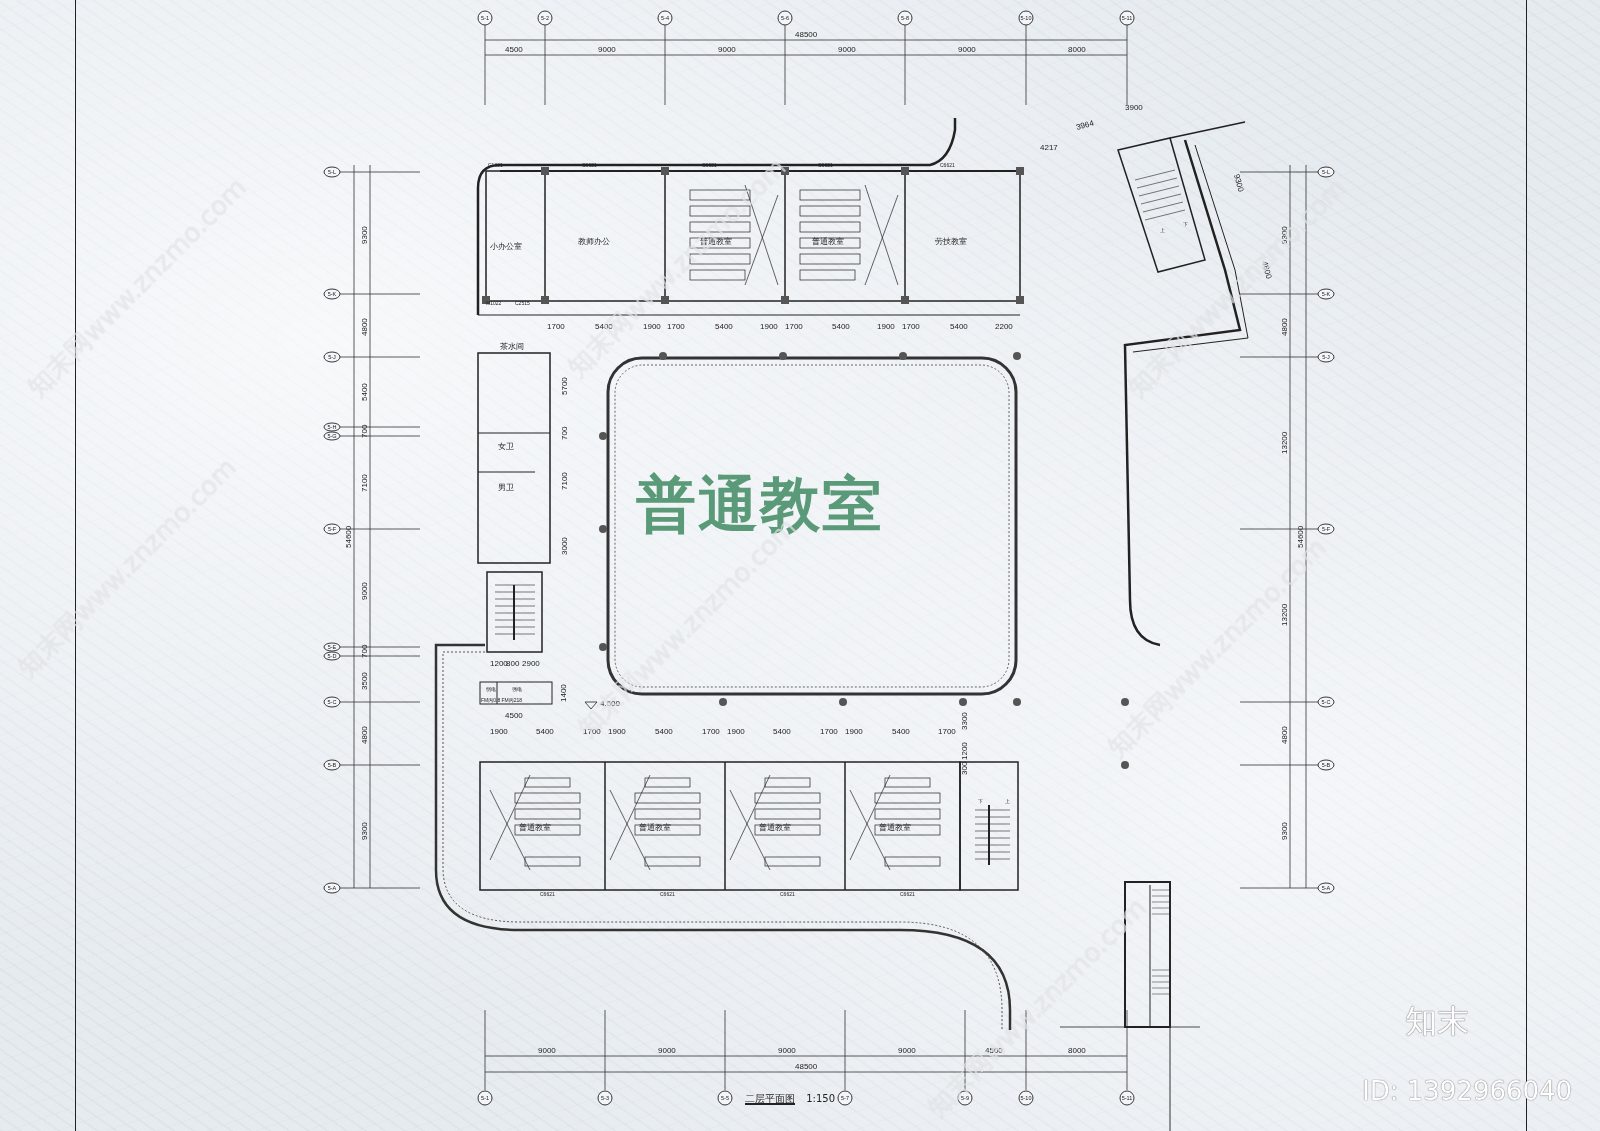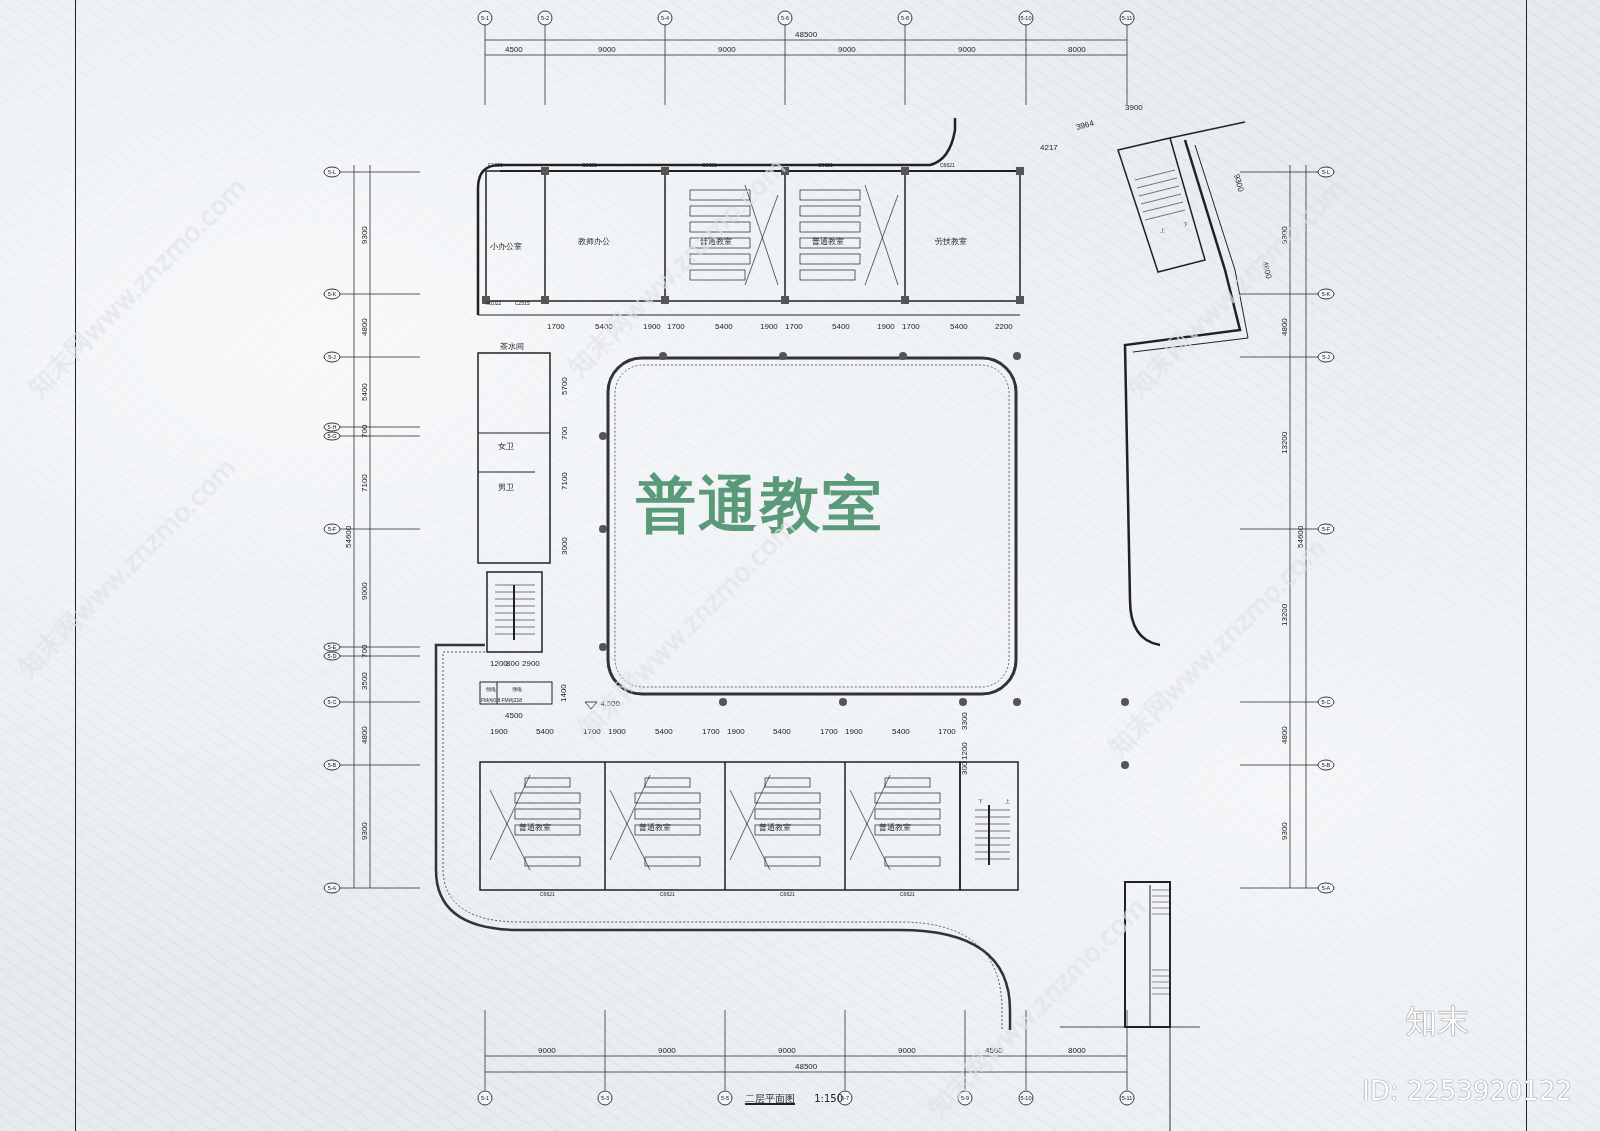--- a/index.html
+++ b/index.html
@@ -13,21 +13,21 @@
     font-family:"DejaVu Sans", sans-serif;}
   .frame{position:absolute;left:75px;top:0;width:1450px;height:1131px;border-left:1px solid #222;border-right:1px solid #222;}
   svg.plan{position:absolute;left:0;top:0;}
   .dim{font-family:"Liberation Sans", sans-serif;font-size:8px;fill:#222;}
   .axis-bubble{fill:#f3f5f8;stroke:#222;stroke-width:0.9;}
   .axis-text{font-family:"Liberation Sans", sans-serif;font-size:5.5px;fill:#222;text-anchor:middle;}
   .room-label{font-family:"DejaVu Sans", sans-serif;font-size:8px;fill:#222;}
   .small{font-family:"Liberation Sans", sans-serif;font-size:5px;fill:#222;}
   .main-title{position:absolute;left:636px;top:474px;font-family:"DejaVu Serif", serif;font-weight:bold;font-size:60px;color:#5a9a78;letter-spacing:2px;line-height:1;}
   .caption{position:absolute;left:745px;top:1092px;font-size:10px;color:#222;}
-  .caption .t{text-decoration:underline;text-decoration-thickness:2px;margin-right:16px;}
+  .caption .t{text-decoration:underline;text-decoration-thickness:2px;margin-right:8px;}
   .brand{position:absolute;left:1405px;top:1000px;font-size:32px;color:#fff;text-shadow:0 0 1px #666,0 0 1px #666;font-family:"DejaVu Sans", sans-serif;}
   .brand-id{position:absolute;left:1362px;top:1076px;font-size:26px;color:#fff;text-shadow:0 0 1px #777,0 0 1px #777;font-family:"DejaVu Sans", sans-serif;}
   .wm{position:absolute;font-size:26px;color:rgba(255,255,255,.55);text-shadow:0 0 1px rgba(120,130,140,.35);transform:rotate(-45deg);transform-origin:left top;white-space:nowrap;pointer-events:none;}
 </style>
 </head>
 <body>
 
 <div class="frame"></div>
 
 <svg class="plan" width="1600" height="1131" viewBox="0 0 1600 1131">
@@ -448,13 +448,13 @@
 
 <div class="wm" style="left:20px;top:380px;">知末网www.znzmo.com</div>
 <div class="wm" style="left:10px;top:660px;">知末网www.znzmo.com</div>
 <div class="wm" style="left:560px;top:360px;">知末网www.znzmo.com</div>
 <div class="wm" style="left:570px;top:720px;">知末网www.znzmo.com</div>
 <div class="wm" style="left:920px;top:1100px;">知末网www.znzmo.com</div>
 <div class="wm" style="left:1120px;top:380px;">知末网www.znzmo.com</div>
 <div class="wm" style="left:1100px;top:740px;">知末网www.znzmo.com</div>
 
 <div class="brand">知末</div>
-<div class="brand-id">ID: 2253920122</div>
+<div class="brand-id">ID: 1392966040</div>
 
 </body></html>

